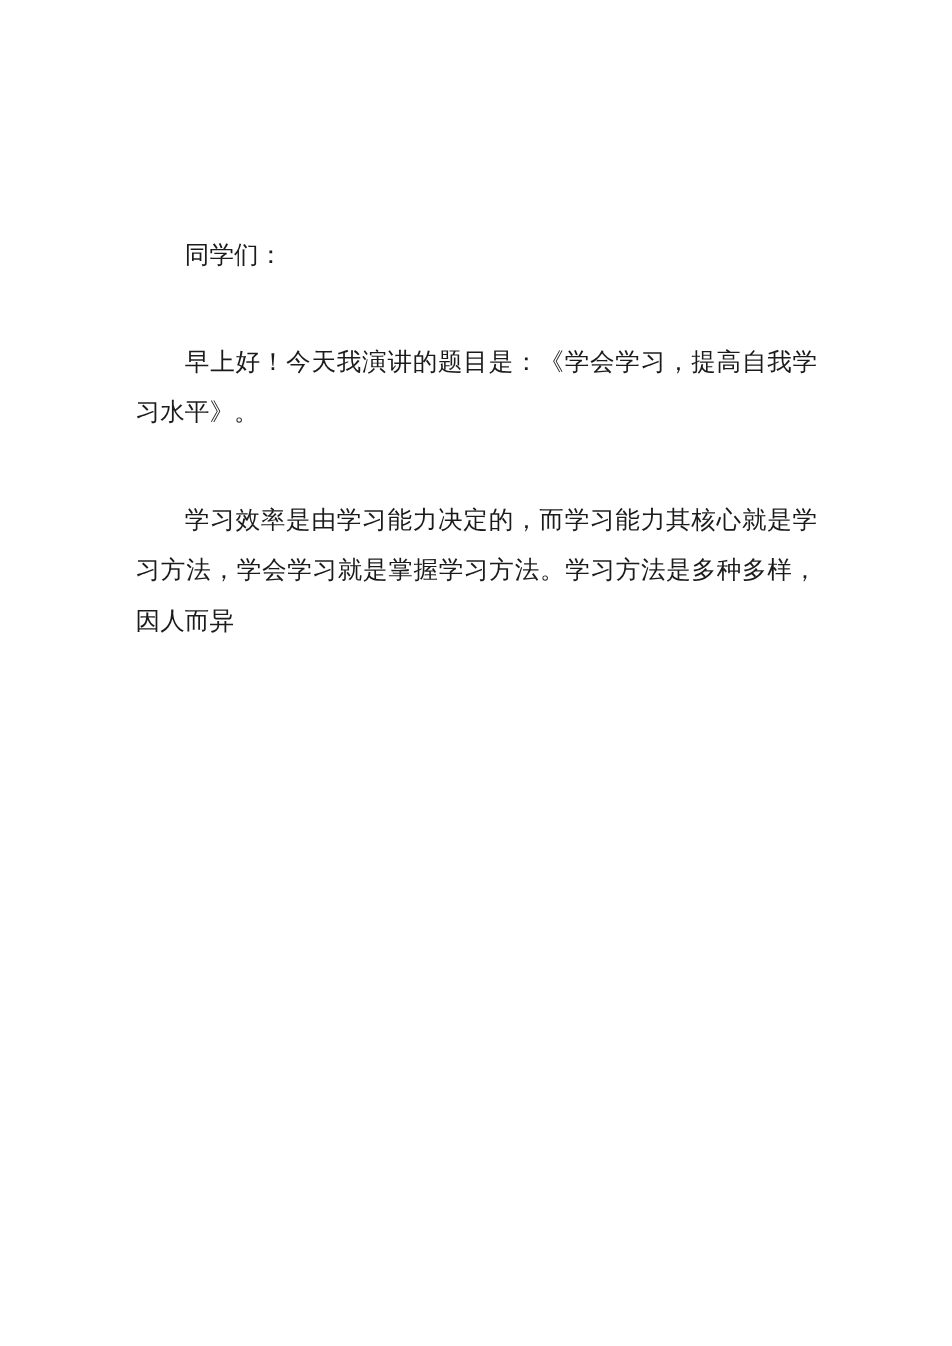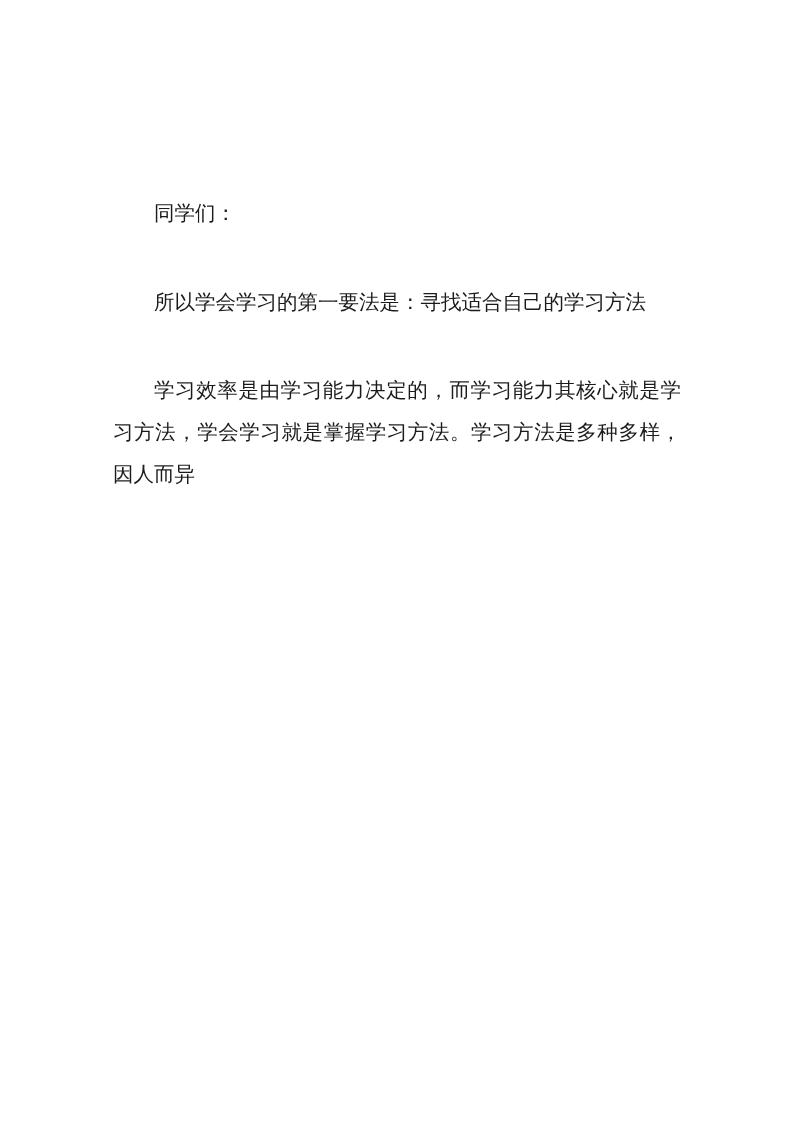--- a/index.html
+++ b/index.html
@@ -48,21 +48,21 @@
   }
 </style>
 </head>
 <body>
 
 <div class="page">
   <div class="doc-body">
 
     <p class="para para-salutation">同学们：</p>
 
+    <p class="para">早上好！今天我演讲的题目是：《学会学习，提高自我学习水平》。</p>
 
 
 
-    <p class="para para-subheading">所以学会学习的第一要法是：寻找适合自己的学习方法</p>
 
     <p class="para">学习效率是由学习能力决定的，而学习能力其核心就是学习方法，学会学习就是掌握学习方法。学习方法是多种多样，因人而异</p>
 
   </div>
 </div>
 
 </body></html>

